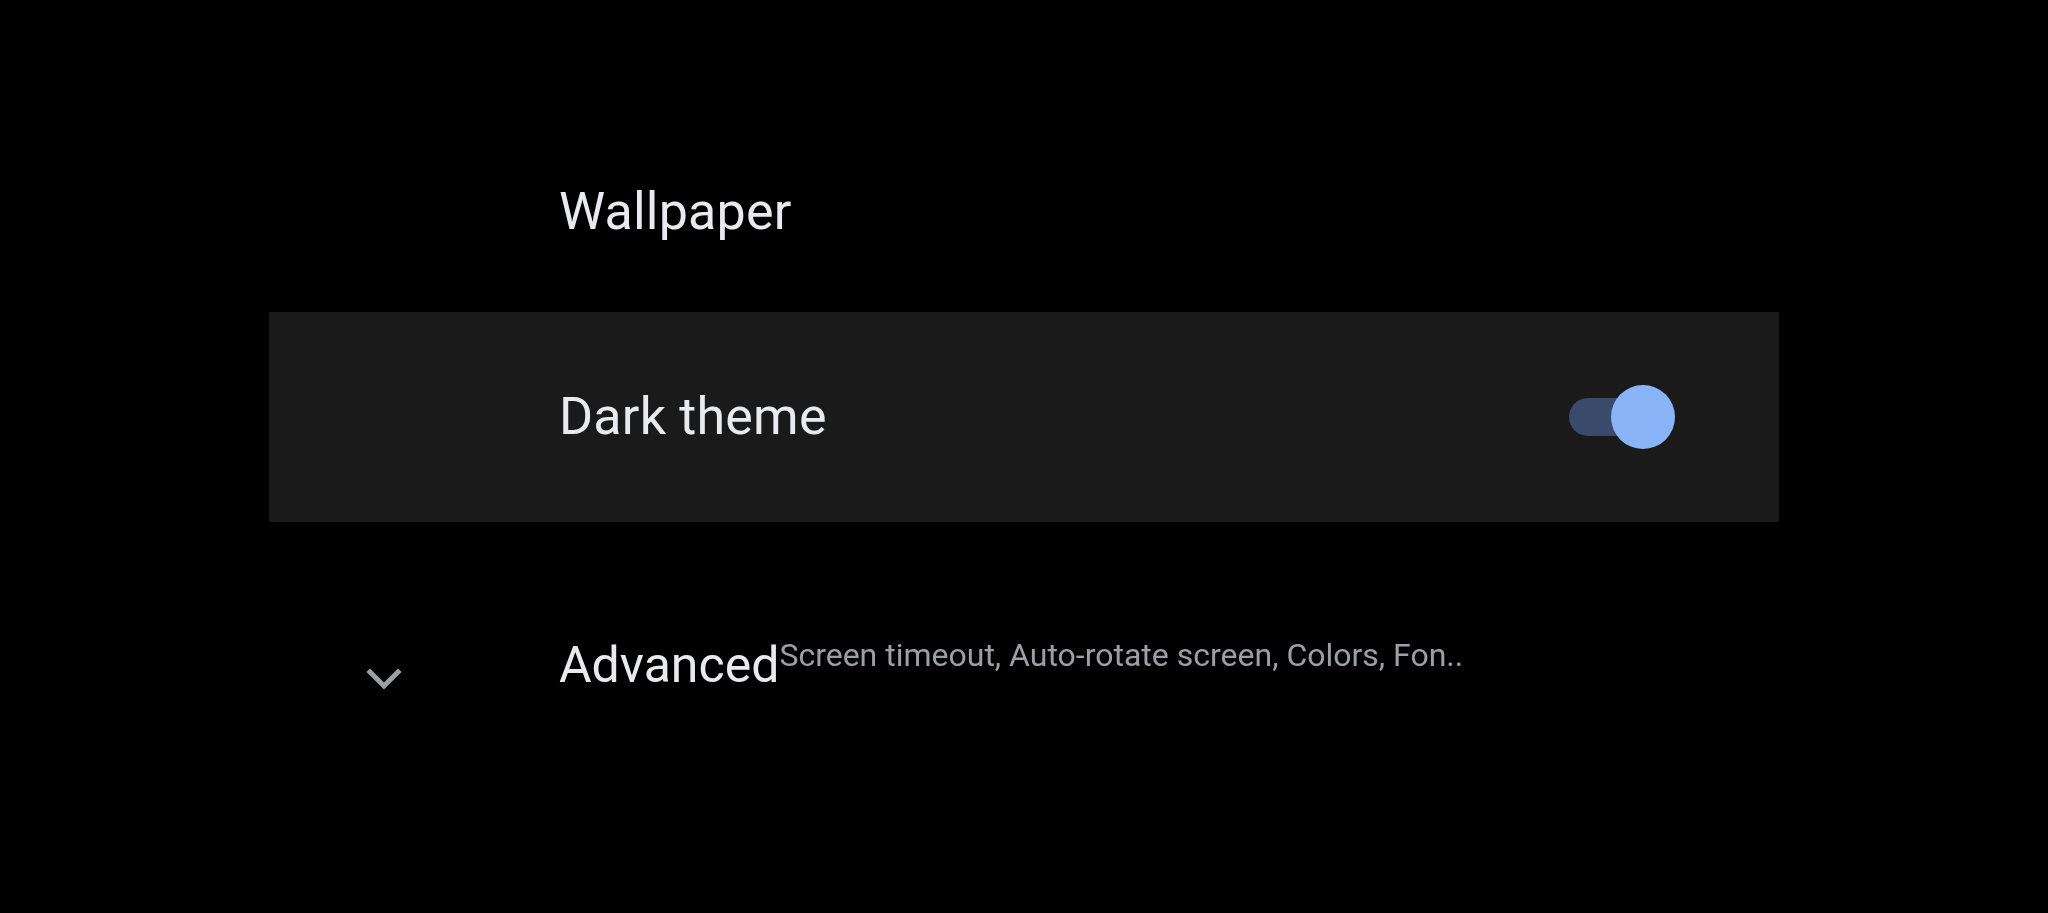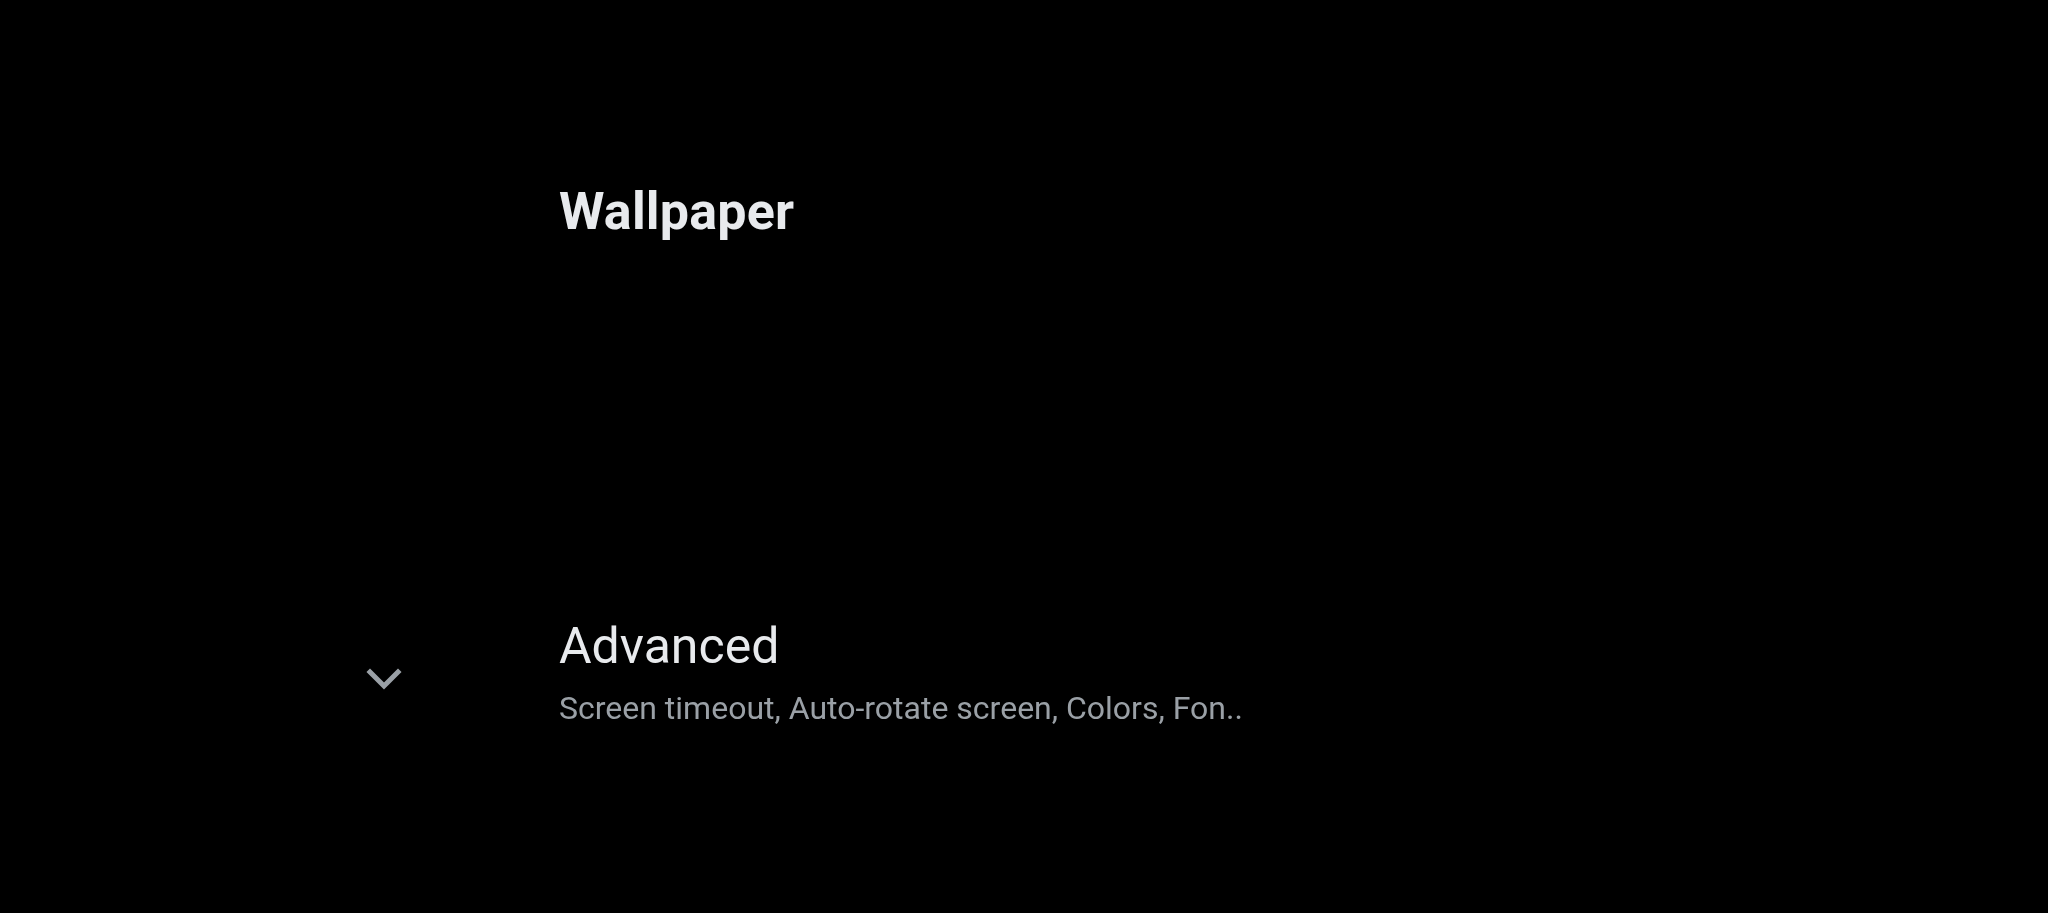--- a/index.html
+++ b/index.html
@@ -41,21 +41,21 @@
   
   .row-wallpaper {
     top: 0;
     height: 200px;
     padding-left: 290px;
     background: #000000;
   }
 
   .title-text {
     font-size: 52px;
-    font-weight: 700;
+    font-weight: 400;
     color: #e8eaed;
     letter-spacing: 0.2px;
   }
 
   
   .row-dark-theme {
     top: 200px;
     height: 210px;
     padding-left: 290px;
     padding-right: 110px;
@@ -116,21 +116,21 @@
     width: 48px;
     height: 48px;
     stroke: #9aa0a6;
     stroke-width: 5;
     fill: none;
     stroke-linecap: square;
   }
 
   .advanced-text {
     display: flex;
-    flex-direction: column;
+    flex-direction: row;
     justify-content: space-between;
     width: 100%;
     padding-top: 40px;
   }
   .advanced-title {
     font-size: 50px;
     font-weight: 400;
     color: #e8eaed;
     margin-bottom: 14px;
   }
@@ -147,20 +147,27 @@
 </head>
 <body>
 
 <div class="screen">
   <div class="panel">
 
     <div class="row row-wallpaper">
       <span class="title-text">Wallpaper</span>
     </div>
 
+    <div class="row row-dark-theme">
+      <span class="title-text">Dark theme</span>
+      <div class="switch" role="switch" aria-checked="true">
+        <div class="switch-track"></div>
+        <div class="switch-thumb"></div>
+      </div>
+    </div>
 
     <div class="row row-advanced">
       <div class="chevron-slot">
         <svg viewBox="0 0 48 48">
             <polyline points="10,18 24,32 38,18"></polyline>
           </svg>
       </div>
       <div class="advanced-text">
         <span class="advanced-title">Advanced</span>
         <span class="advanced-sub">Screen timeout, Auto-rotate screen, Colors, Fon..</span>

